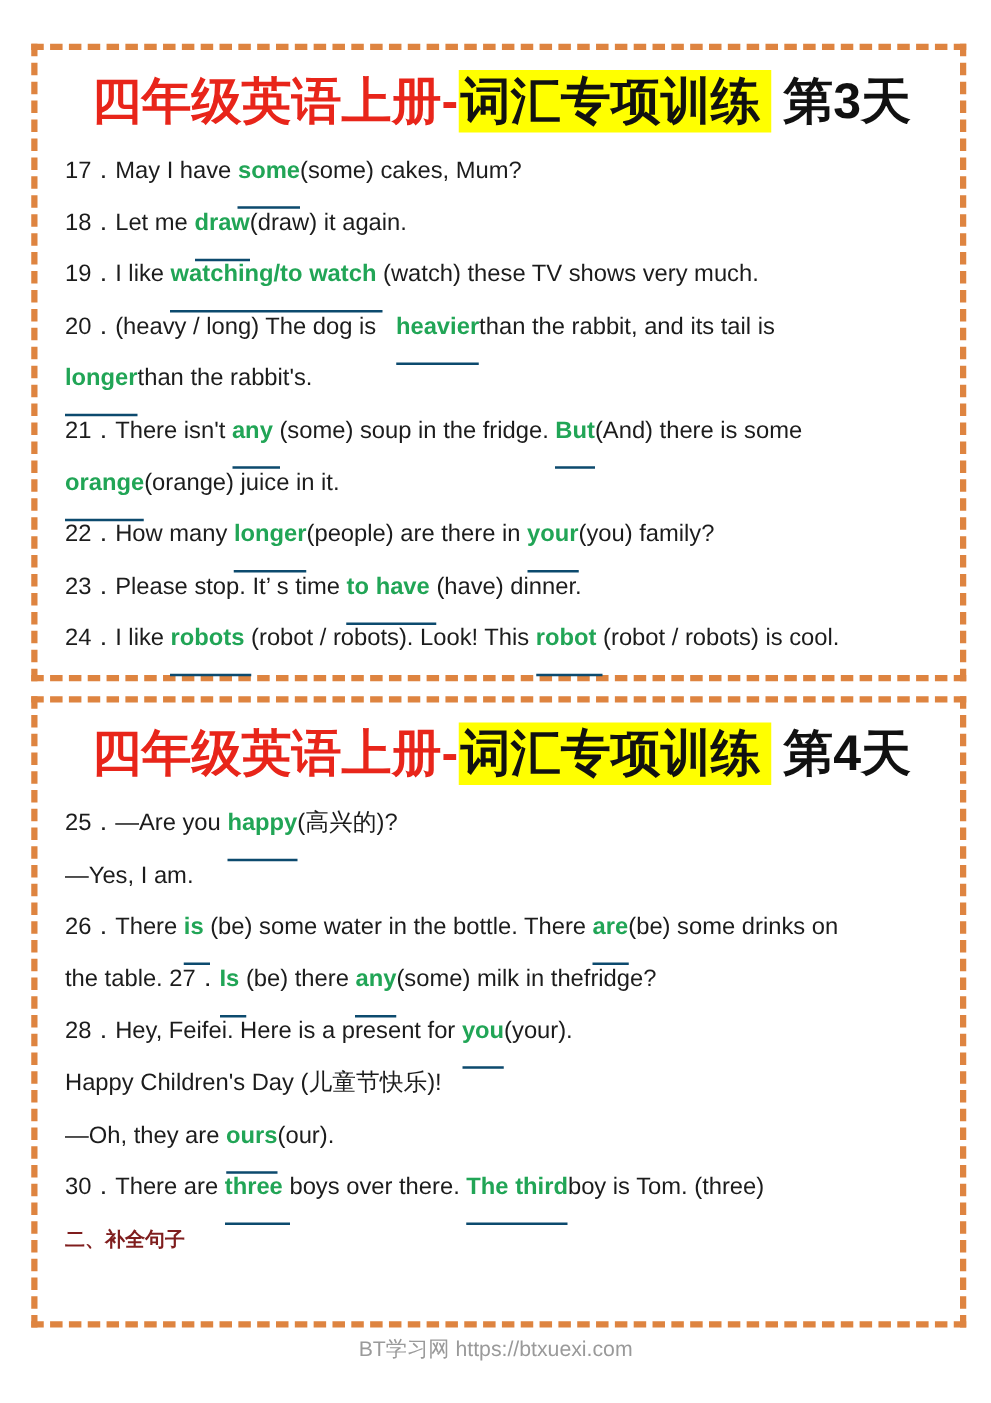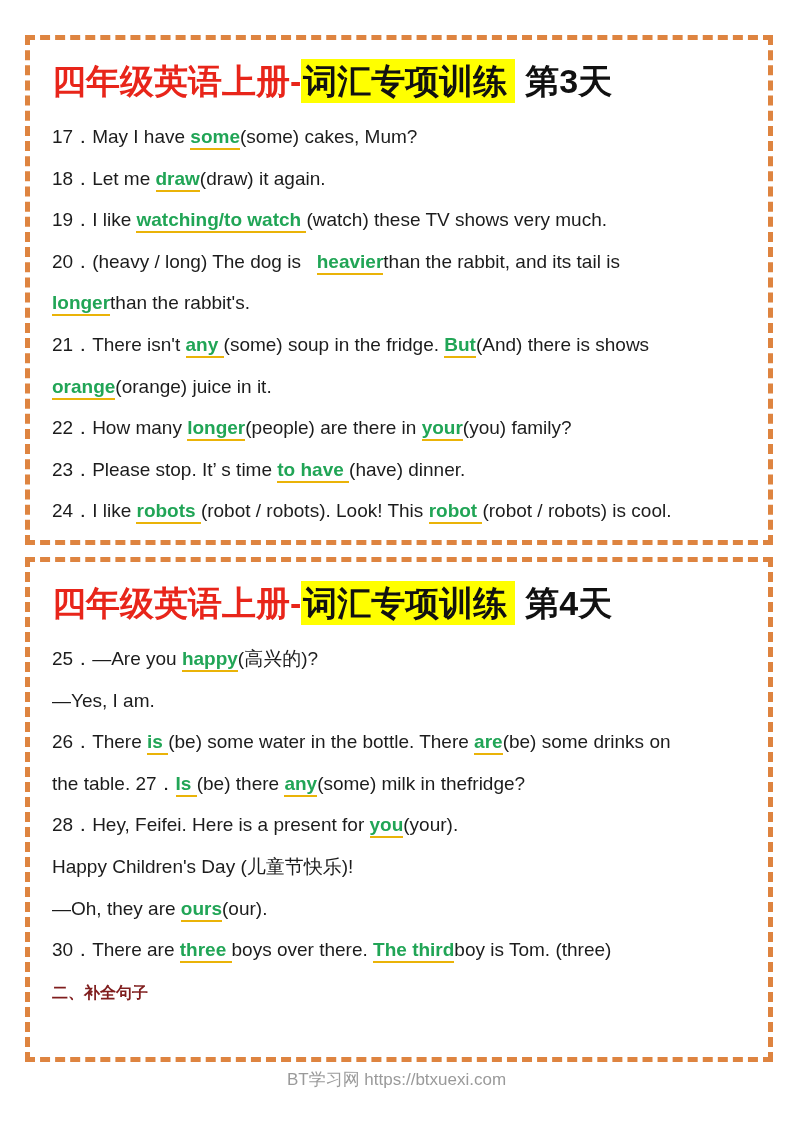--- a/index.html
+++ b/index.html
@@ -17,43 +17,44 @@
     width:748px;
     border:5px dashed #de8440;
     box-sizing:border-box;
     background:#ffffff;
   }
   .box-day3 { top:35px;  height:510px; }
   .box-day4 { top:557px; height:505px; }
   .box-inner { padding:4px 18px 0 22px; }
   .title {
     margin:8px 0 6px 0;
-    font-size:34px;
+    text-align:center;
+    font-size:40px;
     font-weight:bold;
     line-height:58px;
     white-space:nowrap;
     letter-spacing:0px;
   }
   .t-red  { color:#e8251a; }
   .t-dash { color:#e8251a; }
   .t-hl   { color:#111111; background:#ffff00; padding:3px 8px 3px 2px; }
   .t-day  { color:#111111; margin-left:10px; }
   .line {
     margin:0;
     font-size:19px;
     line-height:41.6px;
     white-space:pre-wrap;
     color:#1c1c1c;
   }
   .seg-n { color:#1c1c1c;text-align:center; }
   .seg-a {
     color:#21a556;
     font-weight:bold;
-    border-bottom:2px solid #eab308;
-    padding-bottom:1px;
+    border-bottom:2px solid #0c4a6e;
+    padding-bottom:18px;
   }
   .seg-b {
     color:#7f1d1d;
     font-weight:bold;
     font-size:16px;
   }
   .footer {
     position:absolute;
     left:0; right:0;
     top:1068px;
@@ -69,21 +70,21 @@
 
   <section class="box box-day3">
     <div class="box-inner">
       <h1 class="title"><span class="t-red">四年级英语上册</span><span class="t-dash">-</span><span class="t-hl">词汇专项训练</span><span class="t-day">第3天</span></h1>
       <div class="lines">
           <p class="line"><span class="seg-n">17．May I have </span><span class="seg-a">some</span><span class="seg-n">(some) cakes, Mum?</span></p>
           <p class="line"><span class="seg-n">18．Let me </span><span class="seg-a">draw</span><span class="seg-n">(draw) it again.</span></p>
           <p class="line"><span class="seg-n">19．I like </span><span class="seg-a">watching/to watch </span><span class="seg-n">(watch) these TV shows very much.</span></p>
           <p class="line"><span class="seg-n">20．(heavy / long) The dog is   </span><span class="seg-a">heavier</span><span class="seg-n">than the rabbit, and its tail is</span></p>
           <p class="line"><span class="seg-a">longer</span><span class="seg-n">than the rabbit's.</span></p>
-          <p class="line"><span class="seg-n">21．There isn't </span><span class="seg-a">any </span><span class="seg-n">(some) soup in the fridge. </span><span class="seg-a">But</span><span class="seg-n">(And) there is shows</span></p>
+          <p class="line"><span class="seg-n">21．There isn't </span><span class="seg-a">any </span><span class="seg-n">(some) soup in the fridge. </span><span class="seg-a">But</span><span class="seg-n">(And) there is some</span></p>
           <p class="line"><span class="seg-a">orange</span><span class="seg-n">(orange) juice in it.</span></p>
           <p class="line"><span class="seg-n">22．How many </span><span class="seg-a">longer</span><span class="seg-n">(people) are there in </span><span class="seg-a">your</span><span class="seg-n">(you) family?</span></p>
           <p class="line"><span class="seg-n">23．Please stop. It’ s time </span><span class="seg-a">to have </span><span class="seg-n">(have) dinner.</span></p>
           <p class="line"><span class="seg-n">24．I like </span><span class="seg-a">robots </span><span class="seg-n">(robot / robots). Look! This </span><span class="seg-a">robot </span><span class="seg-n">(robot / robots) is cool.</span></p>
         </div>
     </div>
   </section>
 
   <section class="box box-day4">
     <div class="box-inner">

